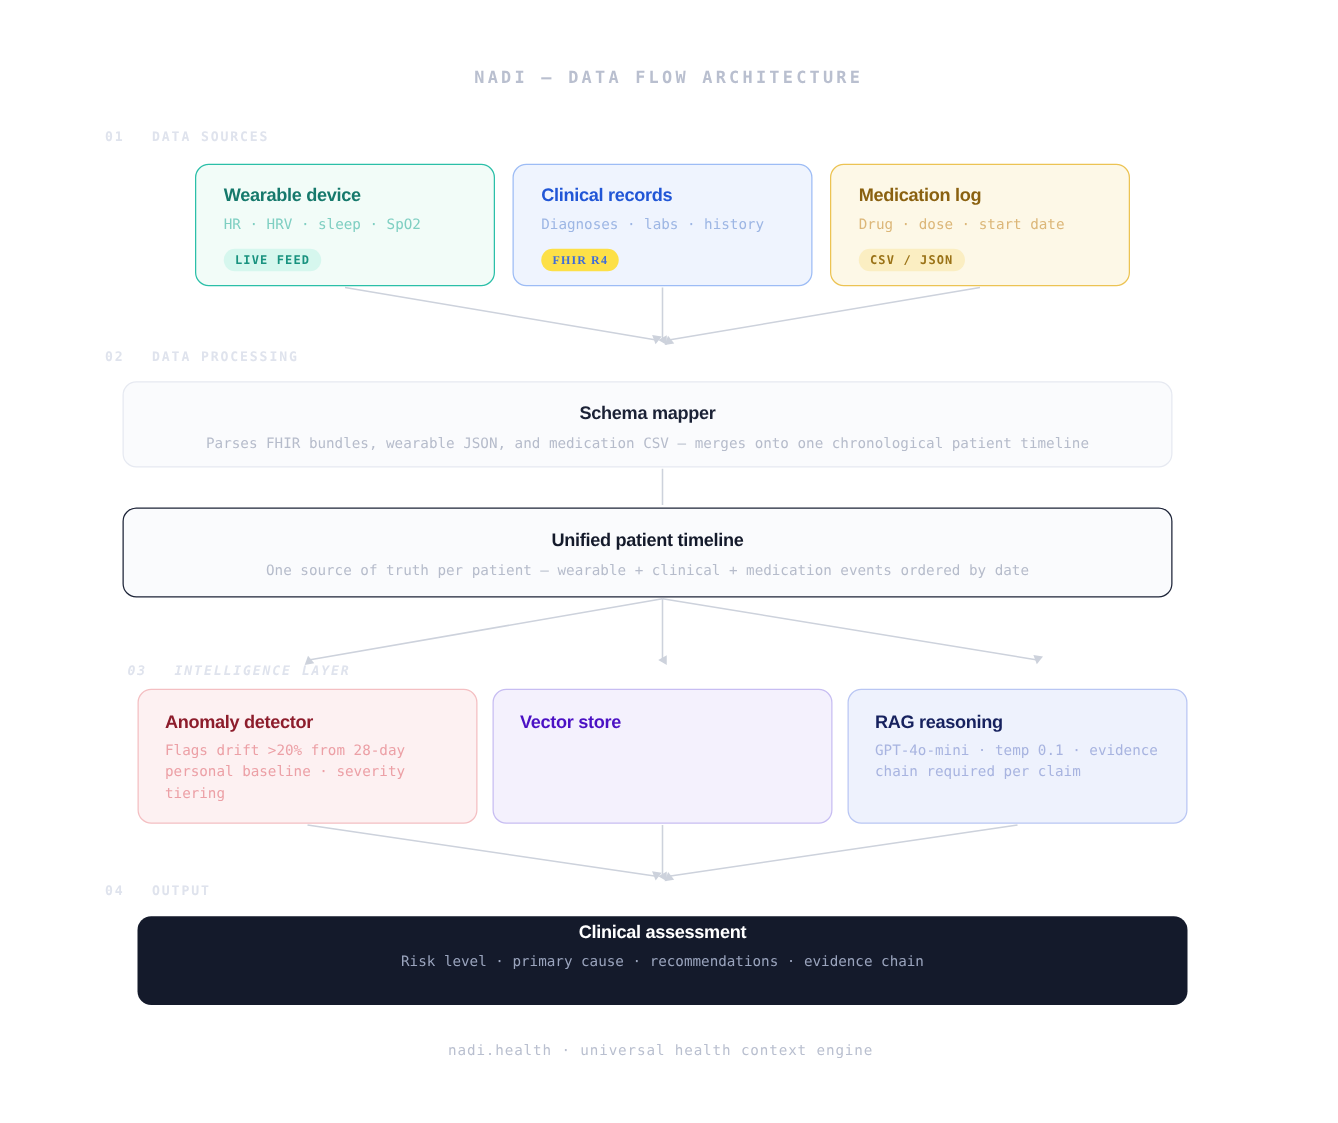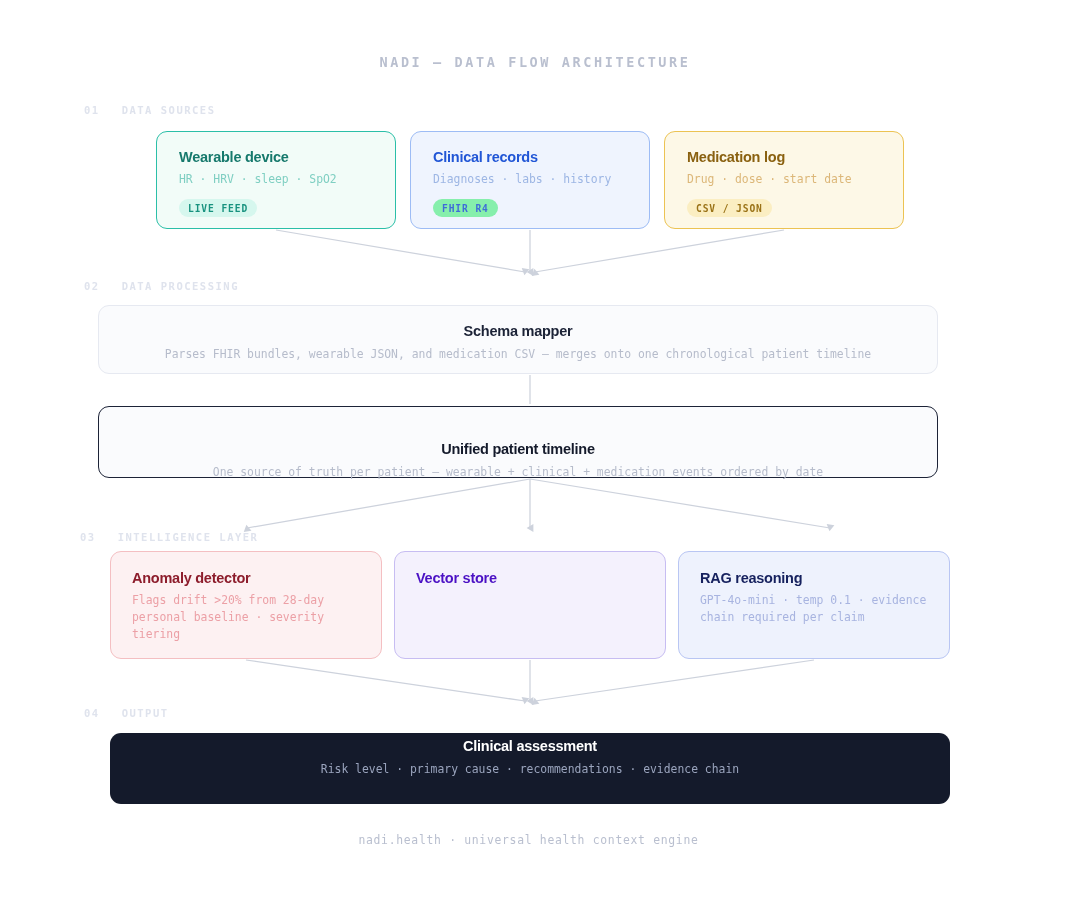--- a/index.html
+++ b/index.html
@@ -76,21 +76,21 @@
   .src .card-title { margin-bottom: 6px; }
 
   #card-wearable { left: 156px; border-color: #2bbfa8; background: #f2fcf8; }
   #card-wearable .card-title { color: #16796c; }
   #card-wearable .card-desc  { color: #7fcfc2; }
   #card-wearable .pill { background: #d6f7ee; color: #18927f; }
 
   #card-clinical { left: 410px; border-color: #9dbcf5; background: #eff4fe; }
   #card-clinical .card-title { color: #2156d6; }
   #card-clinical .card-desc  { color: #9db6e4; }
-  #card-clinical .pill { background: #86efac; color: #3f6cd8; }
+  #card-clinical .pill { background: #fde047; color: #3f6cd8; font-family: Liberation Serif, serif; }
 
   #card-medication { left: 664px; border-color: #ecc353; background: #fdf8e7; }
   #card-medication .card-title { color: #8a6110; }
   #card-medication .card-desc  { color: #dcb779; }
   #card-medication .pill { background: #fbeec2; color: #9a7216; }
 
   
   .wide {
     left: 98px;
     width: 840px;
@@ -102,21 +102,21 @@
     top: 305px; height: 69px;
     padding-top: 17px;
     border-color: #e6e9f1;
     background: #fafbfd;
   }
   #card-schema .card-title { color: #1b2236; }
   #card-schema .card-desc  { color: #b6bccb; }
 
   #card-timeline {
     top: 406px; height: 72px;
-    padding-top: 34px;
+    padding-top: 18px;
     border: 1.6px solid #1c2337;
     background: #fafbfd;
   }
   #card-timeline .card-title { color: #141a2b; }
   #card-timeline .card-desc  { color: #b6bccb; }
 
   
   .intel { top: 551px; width: 272px; height: 108px; padding: 18px 18px 0 21px; }
   .intel .card-title { margin-bottom: 6px; }
 
@@ -226,21 +226,21 @@
   <div class="card wide" id="card-schema">
     <div class="card-title">Schema mapper</div>
     <div class="card-desc">Parses FHIR bundles, wearable JSON, and medication CSV — merges onto one chronological patient timeline</div>
   </div>
 
   <div class="card wide" id="card-timeline">
     <div class="card-title">Unified patient timeline</div>
     <div class="card-desc">One source of truth per patient — wearable + clinical + medication events ordered by date</div>
   </div>
 
-  <div class="section-label" style="left:80px; top:531px;">
+  <div class="section-label" style="left:102px; top:531px;font-style:italic;">
     <span class="num">03</span><span>INTELLIGENCE LAYER</span>
   </div>
 
   <div class="card intel" id="card-anomaly">
     <div class="card-title">Anomaly detector</div>
     <div class="card-desc">Flags drift &gt;20% from 28-day personal baseline · severity tiering</div>
   </div>
 
   <div class="card intel" id="card-vector">
     <div class="card-title">Vector store</div>

